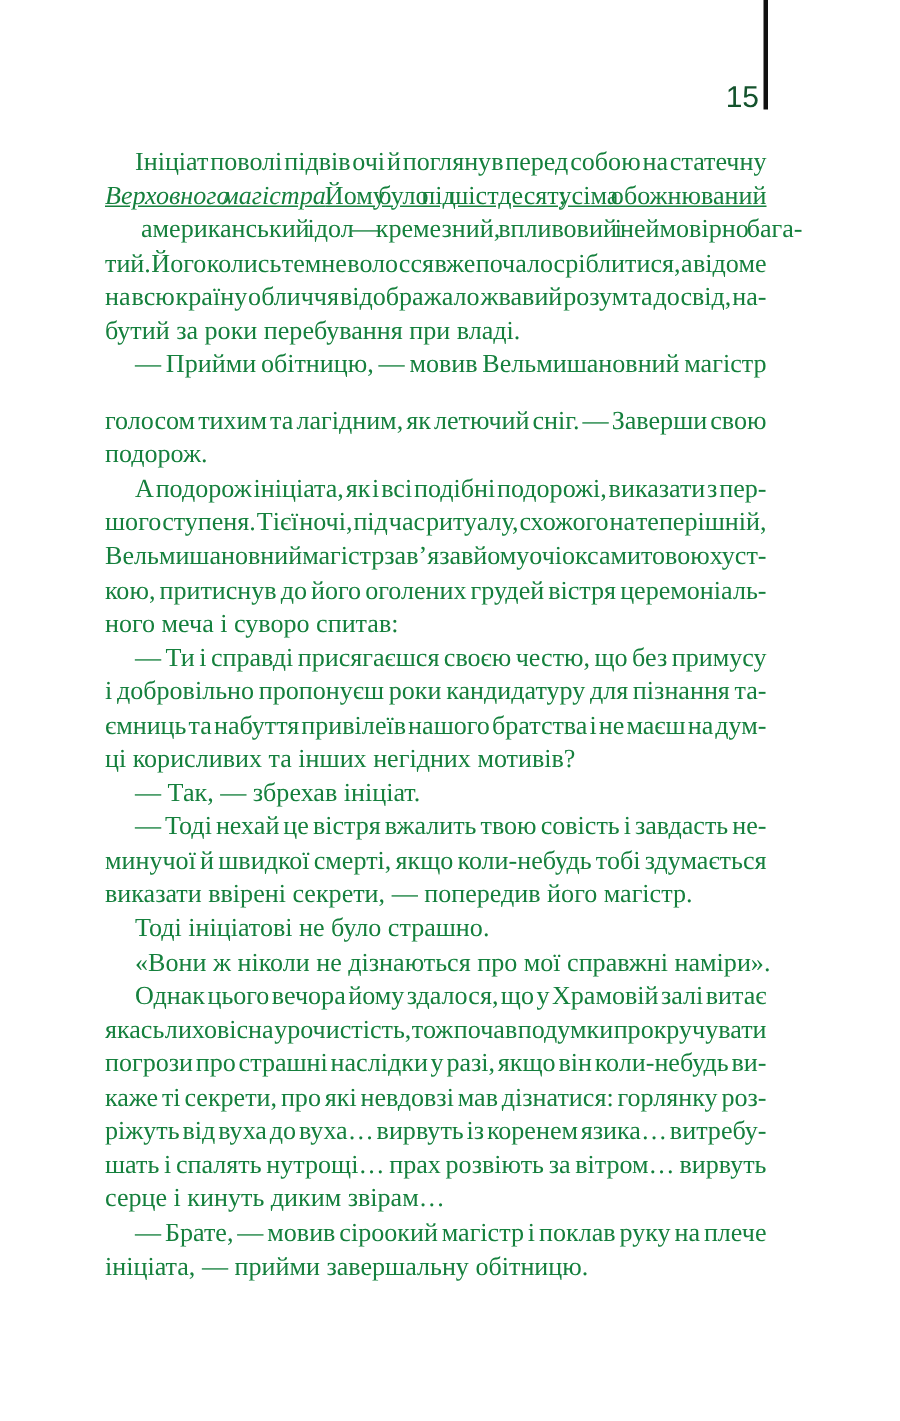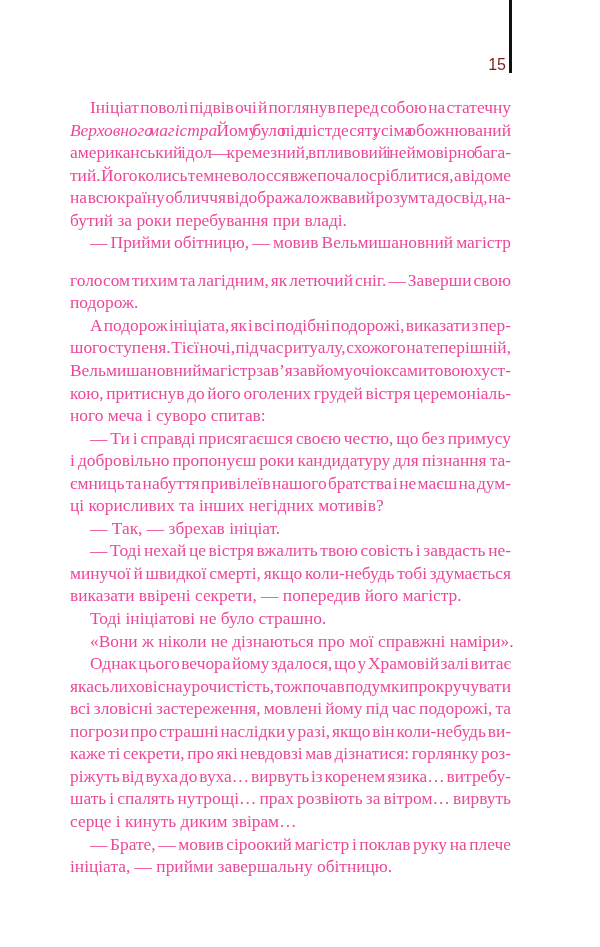--- a/index.html
+++ b/index.html
@@ -1,34 +1,34 @@
 <!DOCTYPE html>
 <html><head>
 <meta charset="utf-8">
 <style>
   html, body { margin: 0; padding: 0; background: #ffffff; }
   body { width: 600px; height: 947px; position: relative; overflow: hidden; }
   .rule { position: absolute; left: 509px; top: 0; width: 3px; height: 73px; background: #111; }
-  .pagenum { position: absolute; right: 94px; top: 56px; font-family: "Liberation Sans", sans-serif; font-size: 16px; color: #7f1d1d; line-height: 18px; }
-  .text { position: absolute; left: 70px; top: 96px; width: 441px; font-family: "DejaVu Serif", "Liberation Serif", serif; font-size: 15.6px; line-height: 22.55px; color: #ec4899; }
+  .pagenum { position: absolute; right: 94px; top: 56px; font-family: "Liberation Sans", sans-serif; font-size: 20px; color: #14532d; line-height: 18px; }
+  .text { position: absolute; left: 70px; top: 96px; width: 441px; font-family: "DejaVu Serif", "Liberation Serif", serif; font-size: 15.6px; line-height: 22.55px; color: #15803d; }
   .text .ln { display: block; white-space: nowrap; text-align: justify; text-align-last: justify; height: 22.55px; overflow: visible; font-family: "Liberation Serif", serif; font-size: 17.4px; }
   .text .ln.last { text-align-last: left; }
   .text .ln.ind { padding-left: 20px; }
   .it { font-style: italic; }
 </style>
 </head>
 <body>
 
 <div class="rule"></div>
 <div class="pagenum">15</div>
 
 <div class="text" id="body-text">
     <span class="ln ind" style="white-space: nowrap; display: block; word-spacing: -3.125px;"><span>Ініціат поволі підвів очі й поглянув перед собою на статечну</span></span>
-    <span class="ln" style="white-space: nowrap; display: block; word-spacing: -9.29241px;"><span class="it">Верховного магістра</span><span>. Йому було під шістдесят; усіма обожнюваний</span></span>
-    <span class="ln" style="white-space: nowrap; display: block; word-spacing: -5.69866px;"><span>американський ідол — кремезний, впливовий і неймовірно бага-</span></span>
+    <span class="ln" style="white-space: nowrap; display: block; word-spacing: -9.29241px; text-decoration: underline;"><span class="it">Верховного магістра</span><span>. Йому було під шістдесят; усіма обожнюваний</span></span>
+    <span class="ln" style="white-space: nowrap; display: block; word-spacing: -5.69866px; margin-left: 24px;"><span>американський ідол — кремезний, впливовий і неймовірно бага-</span></span>
     <span class="ln" style="white-space: nowrap; display: block; word-spacing: -4.02604px;"><span>тий. Його колись темне волосся вже почало сріблитися, а відоме</span></span>
     <span class="ln" style="white-space: nowrap; display: block; word-spacing: -3.72917px;"><span>на всю країну обличчя відображало жвавий розум та досвід, на-</span></span>
     <span class="ln last"><span>бутий за роки перебування при владі.</span></span>
     <span class="ln ind" style="white-space: nowrap; display: block; word-spacing: -1.16667px;"><span>— Прийми обітницю, — мовив Вельмишановний магістр</span></span>
     <span class="ln" style="white-space: nowrap; display: block; word-spacing: -2.31944px; margin-top: 15px;"><span>голосом тихим та лагідним, як летючий сніг. — Заверши свою</span></span>
     <span class="ln last"><span>подорож.</span></span>
     <span class="ln ind" style="white-space: nowrap; display: block; word-spacing: -3.32812px;"><span>А подорож ініціата, як і всі подібні подорожі, виказати з пер-</span></span>
     <span class="ln" style="white-space: nowrap; display: block; word-spacing: -3.74479px;"><span>шого ступеня. Тієї ночі, під час ритуалу, схожого на теперішній,</span></span>
     <span class="ln" style="white-space: nowrap; display: block; word-spacing: -4.38542px;"><span>Вельмишановний магістр зав’язав йому очі оксамитовою хуст-</span></span>
     <span class="ln" style="white-space: nowrap; display: block; word-spacing: -1.65625px;"><span>кою, притиснув до його оголених грудей вістря церемоніаль-</span></span>
@@ -38,21 +38,20 @@
     <span class="ln" style="white-space: nowrap; display: block; word-spacing: -2.96094px;"><span>ємниць та набуття привілеїв нашого братства і не маєш на дум-</span></span>
     <span class="ln last"><span>ці корисливих та інших негідних мотивів?</span></span>
     <span class="ln ind last"><span>— Так, — збрехав ініціат.</span></span>
     <span class="ln ind" style="white-space: nowrap; display: block; word-spacing: -1.66719px;"><span>— Тоді нехай це вістря вжалить твою совість і завдасть не-</span></span>
     <span class="ln" style="white-space: nowrap; display: block; word-spacing: -1.53348px;"><span>минучої й швидкої смерті, якщо коли-небудь тобі здумається</span></span>
     <span class="ln last"><span>виказати ввірені секрети, — попередив його магістр.</span></span>
     <span class="ln ind last"><span>Тоді ініціатові не було страшно.</span></span>
     <span class="ln ind last"><span>«Вони ж ніколи не дізнаються про мої справжні наміри».</span></span>
     <span class="ln ind" style="white-space: nowrap; display: block; word-spacing: -2.71701px;"><span>Однак цього вечора йому здалося, що у Храмовій залі витає</span></span>
     <span class="ln" style="white-space: nowrap; display: block; word-spacing: -3.98958px;"><span>якась лиховісна урочистість, тож почав подумки прокручувати</span></span>
-    <span class="ln" style="white-space: nowrap; display: block; word-spacing: -1.19727px;"><span>всі зловісні застереження, мовлені йому під час подорожі, та</span></span>
     <span class="ln" style="white-space: nowrap; display: block; word-spacing: -2.51389px;"><span>погрози про страшні наслідки у разі, якщо він коли-небудь ви-</span></span>
     <span class="ln" style="white-space: nowrap; display: block; word-spacing: -1.79688px;"><span>каже ті секрети, про які невдовзі мав дізнатися: горлянку роз-</span></span>
     <span class="ln" style="white-space: nowrap; display: block; word-spacing: -2.45312px;"><span>ріжуть від вуха до вуха… вирвуть із коренем язика… витребу-</span></span>
     <span class="ln" style="white-space: nowrap; display: block; word-spacing: -1.21289px;"><span>шать і спалять нутрощі… прах розвіють за вітром… вирвуть</span></span>
     <span class="ln last"><span>серце і кинуть диким звірам…</span></span>
     <span class="ln ind" style="white-space: nowrap; display: block; word-spacing: -1.75156px;"><span>— Брате, — мовив сіроокий магістр і поклав руку на плече</span></span>
     <span class="ln last"><span>ініціата, — прийми завершальну обітницю.</span></span>
   </div>
 
 </body></html>

